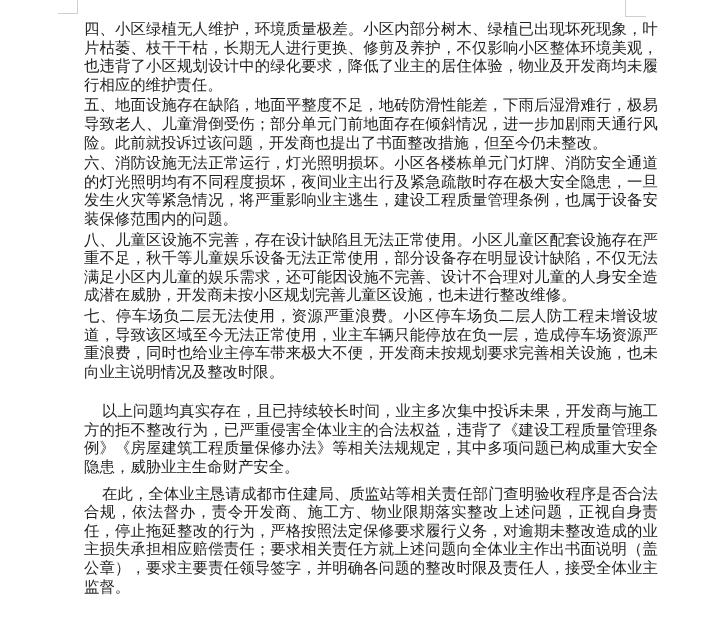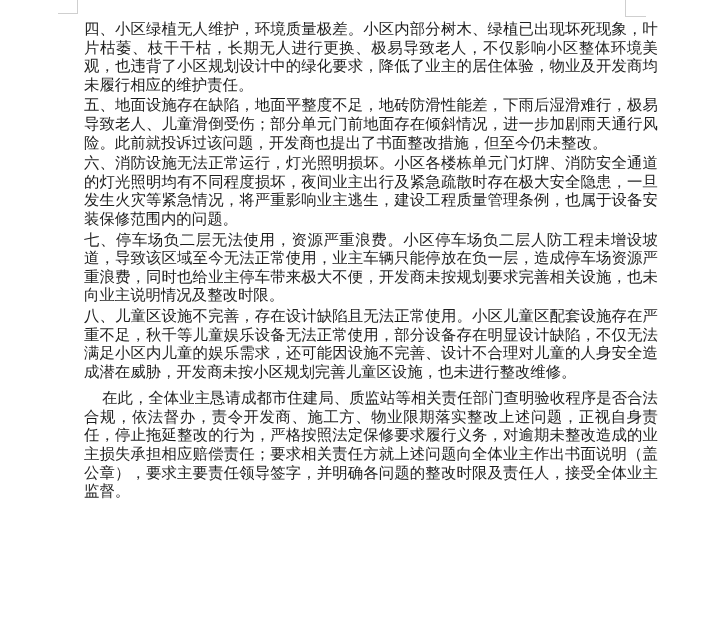--- a/index.html
+++ b/index.html
@@ -58,19 +58,20 @@
     margin-top: 8px;
   }
 </style>
 </head>
 <body>
 
 <div class="corner-mark tl"></div>
 <div class="corner-mark tr"></div>
 
 <div class="doc">
-  <p>四、小区绿植无人维护，环境质量极差。小区内部分树木、绿植已出现坏死现象，叶片枯萎、枝干干枯，长期无人进行更换、极易导致老人，不仅影响小区整体环境美观，也违背了小区规划设计中的绿化要求，降低了业主的居住体验，物业及开发商均未履行相应的维护责任。</p>
+  <p>四、小区绿植无人维护，环境质量极差。小区内部分树木、绿植已出现坏死现象，叶片枯萎、枝干干枯，长期无人进行更换、修剪及养护，不仅影响小区整体环境美观，也违背了小区规划设计中的绿化要求，降低了业主的居住体验，物业及开发商均未履行相应的维护责任。</p>
   <p>五、地面设施存在缺陷，地面平整度不足，地砖防滑性能差，下雨后湿滑难行，极易导致老人、儿童滑倒受伤；部分单元门前地面存在倾斜情况，进一步加剧雨天通行风险。此前就投诉过该问题，开发商也提出了书面整改措施，但至今仍未整改。</p>
   <p>六、消防设施无法正常运行，灯光照明损坏。小区各楼栋单元门灯牌、消防安全通道的灯光照明均有不同程度损坏，夜间业主出行及紧急疏散时存在极大安全隐患，一旦发生火灾等紧急情况，将严重影响业主逃生，建设工程质量管理条例，也属于设备安装保修范围内的问题。</p>
+  <p>八、儿童区设施不完善，存在设计缺陷且无法正常使用。小区儿童区配套设施存在严重不足，秋千等儿童娱乐设备无法正常使用，部分设备存在明显设计缺陷，不仅无法满足小区内儿童的娱乐需求，还可能因设施不完善、设计不合理对儿童的人身安全造成潜在威胁，开发商未按小区规划完善儿童区设施，也未进行整改维修。</p>
   <p>七、停车场负二层无法使用，资源严重浪费。小区停车场负二层人防工程未增设坡道，导致该区域至今无法正常使用，业主车辆只能停放在负一层，造成停车场资源严重浪费，同时也给业主停车带来极大不便，开发商未按规划要求完善相关设施，也未向业主说明情况及整改时限。</p>
-  <p>八、儿童区设施不完善，存在设计缺陷且无法正常使用。小区儿童区配套设施存在严重不足，秋千等儿童娱乐设备无法正常使用，部分设备存在明显设计缺陷，不仅无法满足小区内儿童的娱乐需求，还可能因设施不完善、设计不合理对儿童的人身安全造成潜在威胁，开发商未按小区规划完善儿童区设施，也未进行整改维修。</p>
+  <p class="indent gap-before">以上问题均真实存在，且已持续较长时间，业主多次集中投诉未果，开发商与施工方的拒不整改行为，已严重侵害全体业主的合法权益，违背了《建设工程质量管理条例》《房屋建筑工程质量保修办法》等相关法规规定，其中多项问题已构成重大安全隐患，威胁业主生命财产安全。</p>
   <p class="indent small-gap-before">在此，全体业主恳请成都市住建局、质监站等相关责任部门查明验收程序是否合法合规，依法督办，责令开发商、施工方、物业限期落实整改上述问题，正视自身责任，停止拖延整改的行为，严格按照法定保修要求履行义务，对逾期未整改造成的业主损失承担相应赔偿责任；要求相关责任方就上述问题向全体业主作出书面说明（盖公章），要求主要责任领导签字，并明确各问题的整改时限及责任人，接受全体业主监督。</p>
 </div>
 
 </body></html>

